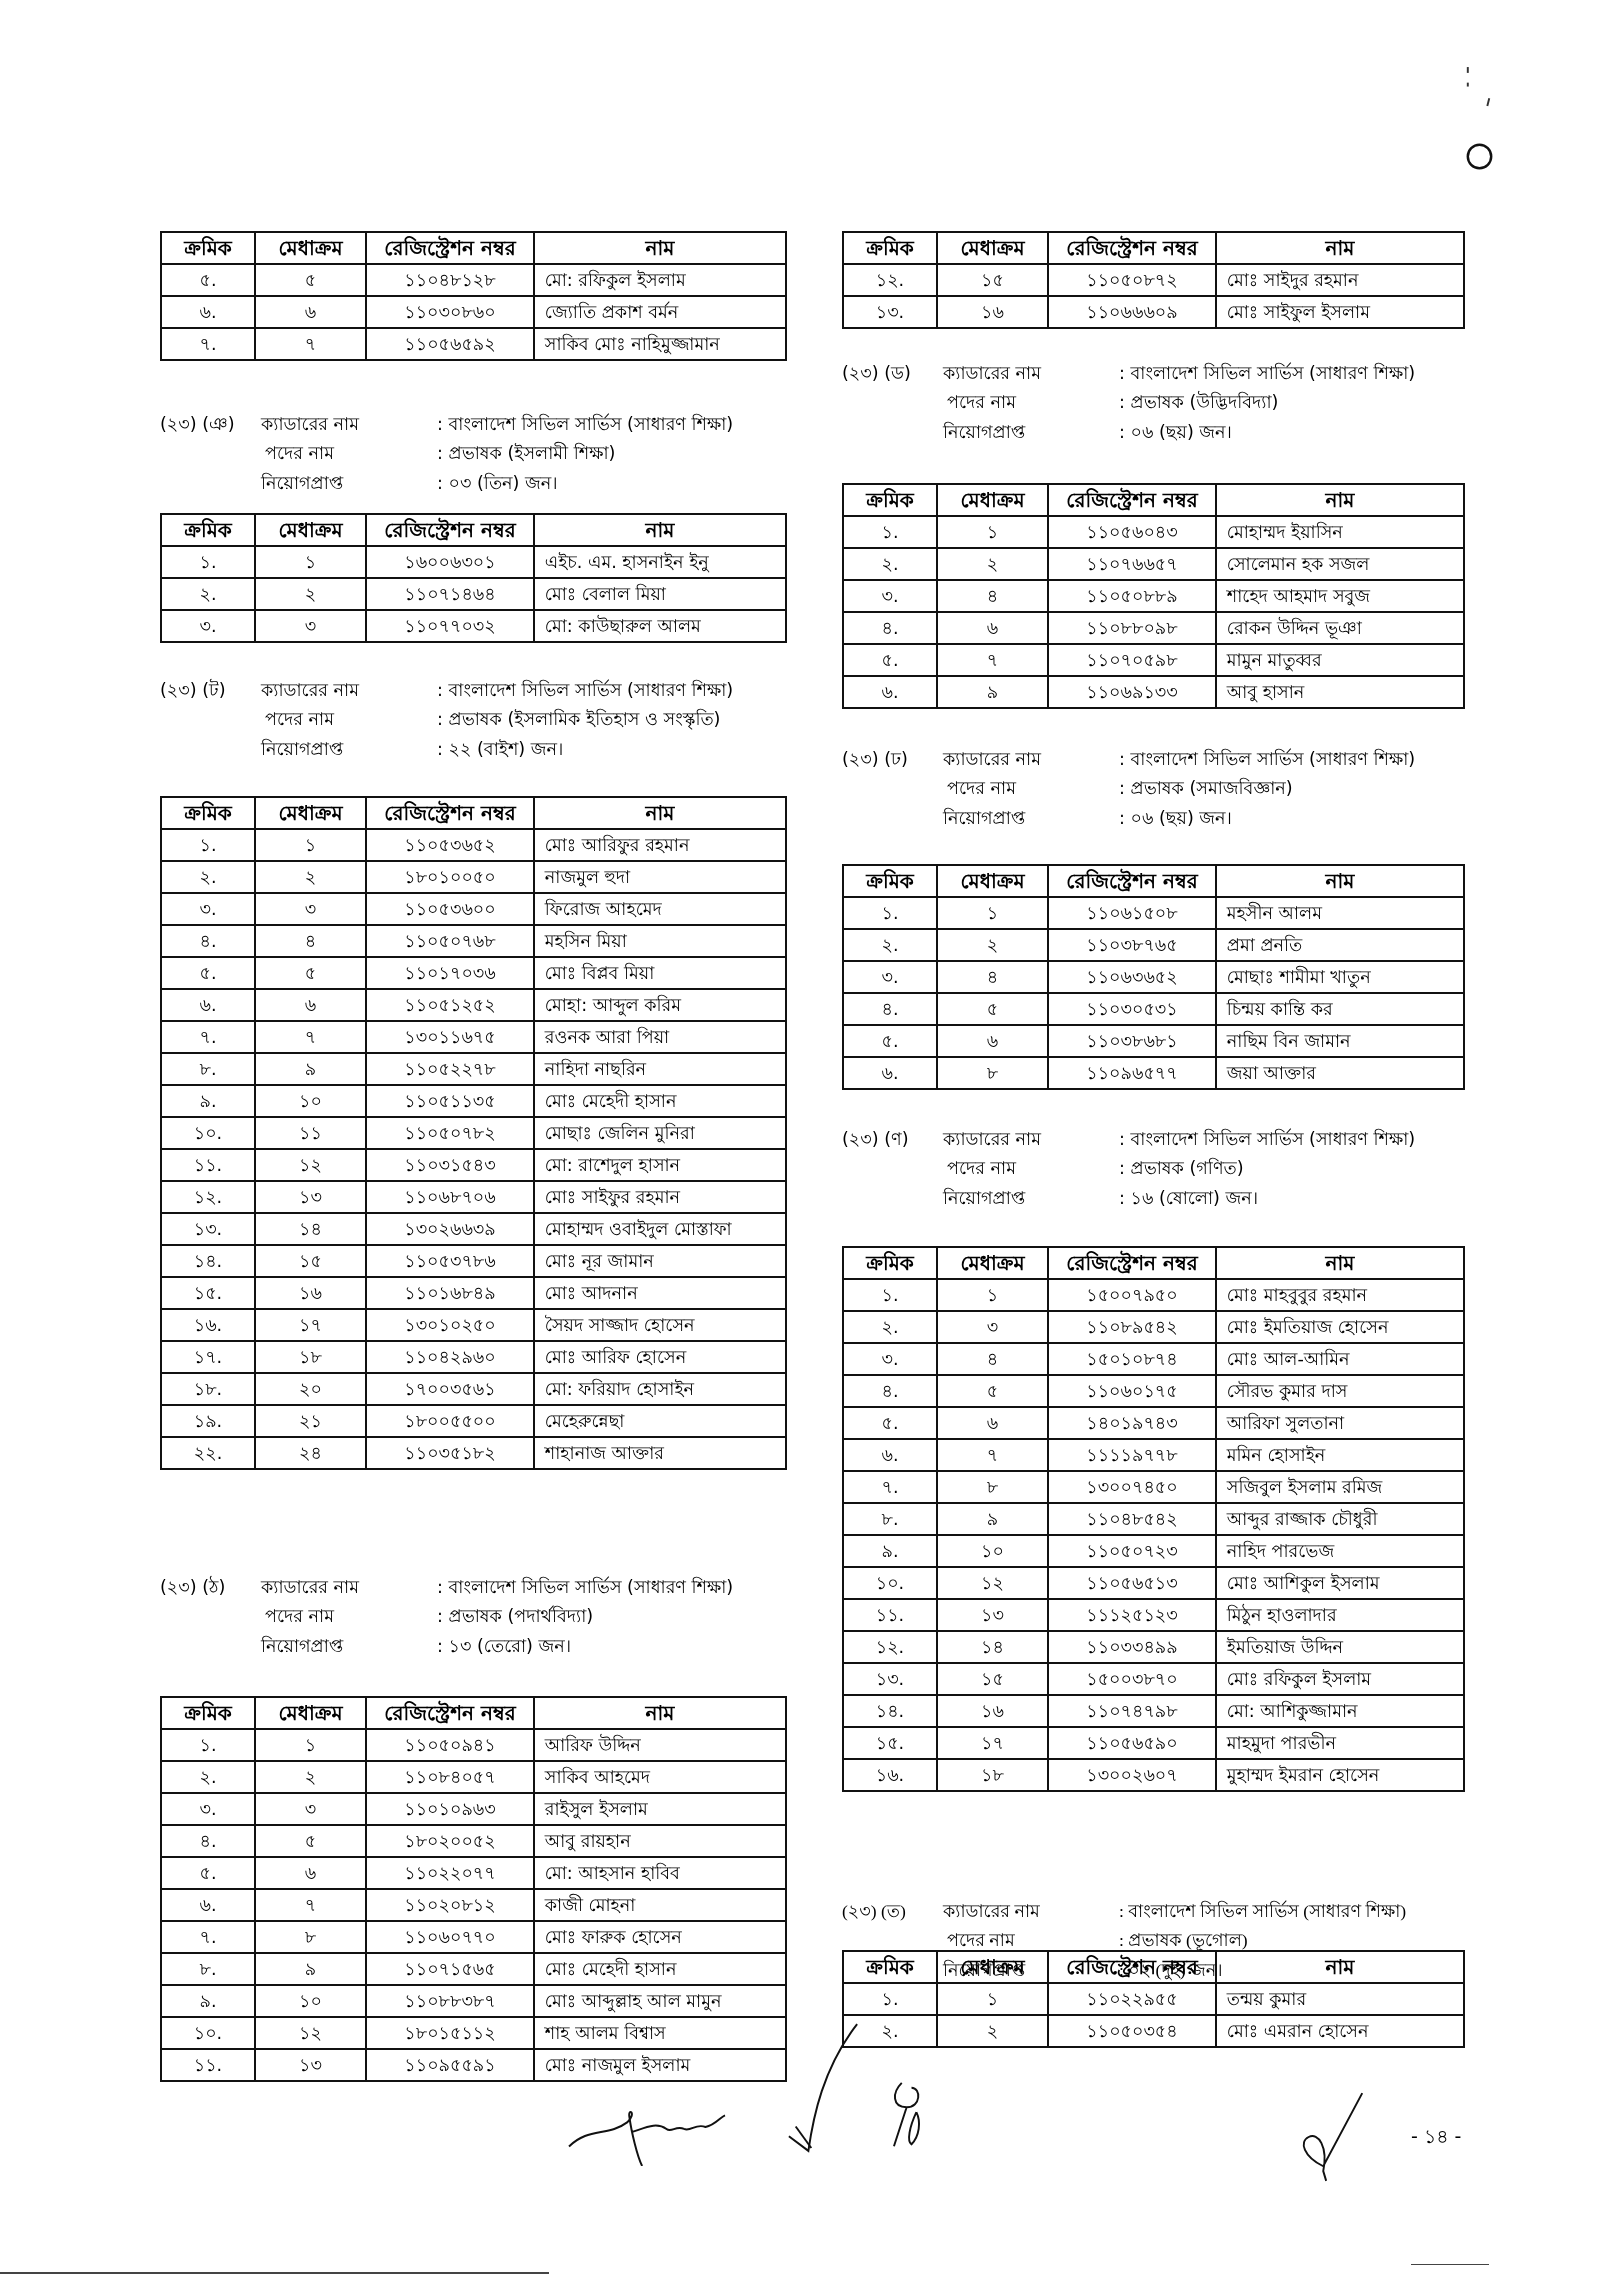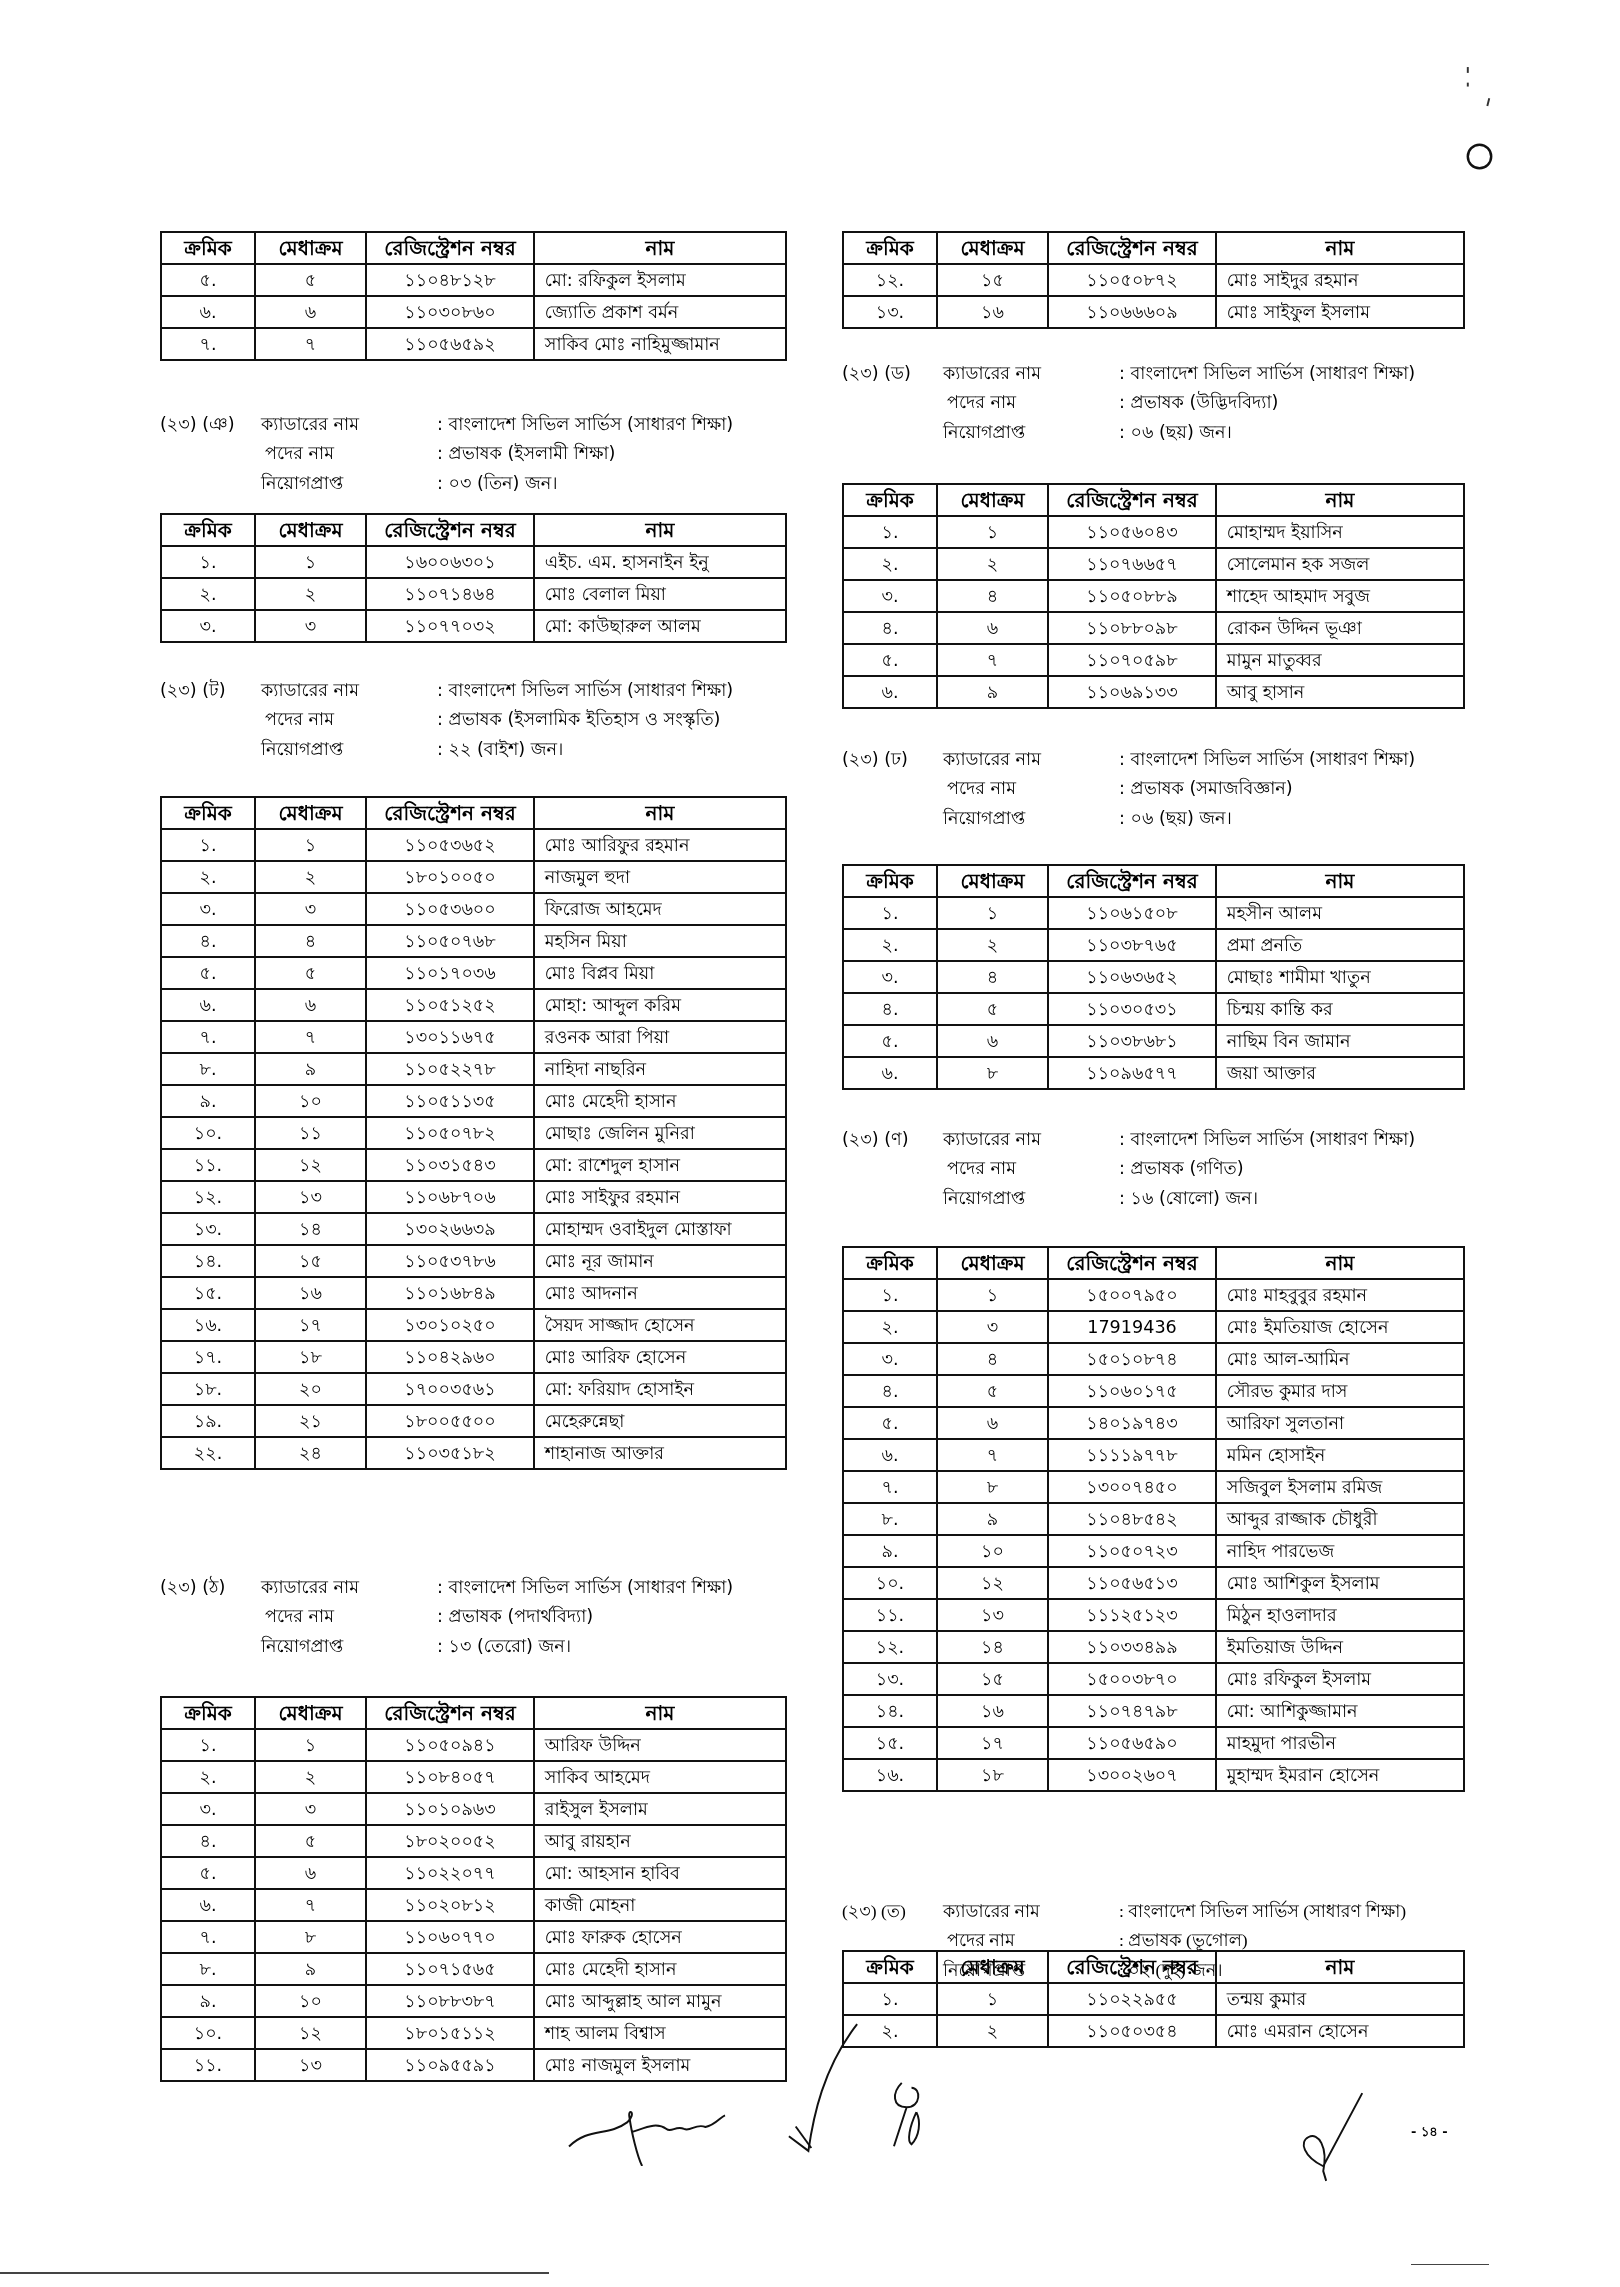--- a/index.html
+++ b/index.html
@@ -15,21 +15,21 @@
   table.roster th { font-weight:bold; text-align:center; font-size:20px; }
   table.roster td.c { text-align:center; }
   table.roster td.n { text-align:left; padding-left:9.8px; }
   col.w1 { width:94px; } col.w2 { width:111px; } col.w3 { width:168px; }
   .info { font-size:17.6px; position:relative; height:90px; }
   .info .row { position:absolute; left:0; height:29px; line-height:29px; width:100%; }
   .info .code { position:absolute; left:0; }
   .info .label { position:absolute; left:101px; }
   .info .value { position:absolute; left:277px; }
   .block { position:absolute; left:0; width:100%; }
-  .page-no { position:absolute; left:1411px; top:2122px; font-size:13px;font-weight:bold; }
+  .page-no { position:absolute; left:1411px; top:2122px; font-size:19px; }
   .mark { position:absolute; }
   .scan-line { position:absolute; height:2px; background:#444; }
 </style>
 </head>
 <body>
 
 <div class="col col-left">
 
   <div class="block" style="top:231px;">
     <table class="roster">
@@ -608,21 +608,21 @@
         <tbody>
           <tr>
             <td class="c">১.</td>
             <td class="c">১</td>
             <td class="c">১৫০০৭৯৫০</td>
             <td class="n">মোঃ মাহবুবুর রহমান</td>
           </tr>
           <tr>
             <td class="c">২.</td>
             <td class="c">৩</td>
-            <td class="c">17919436</td>
+            <td class="c">১১০৮৯৫৪২</td>
             <td class="n">মোঃ ইমতিয়াজ হোসেন</td>
           </tr>
           <tr>
             <td class="c">৩.</td>
             <td class="c">৪</td>
             <td class="c">১৫০১০৮৭৪</td>
             <td class="n">মোঃ আল-আমিন</td>
           </tr>
           <tr>
             <td class="c">৪.</td>

